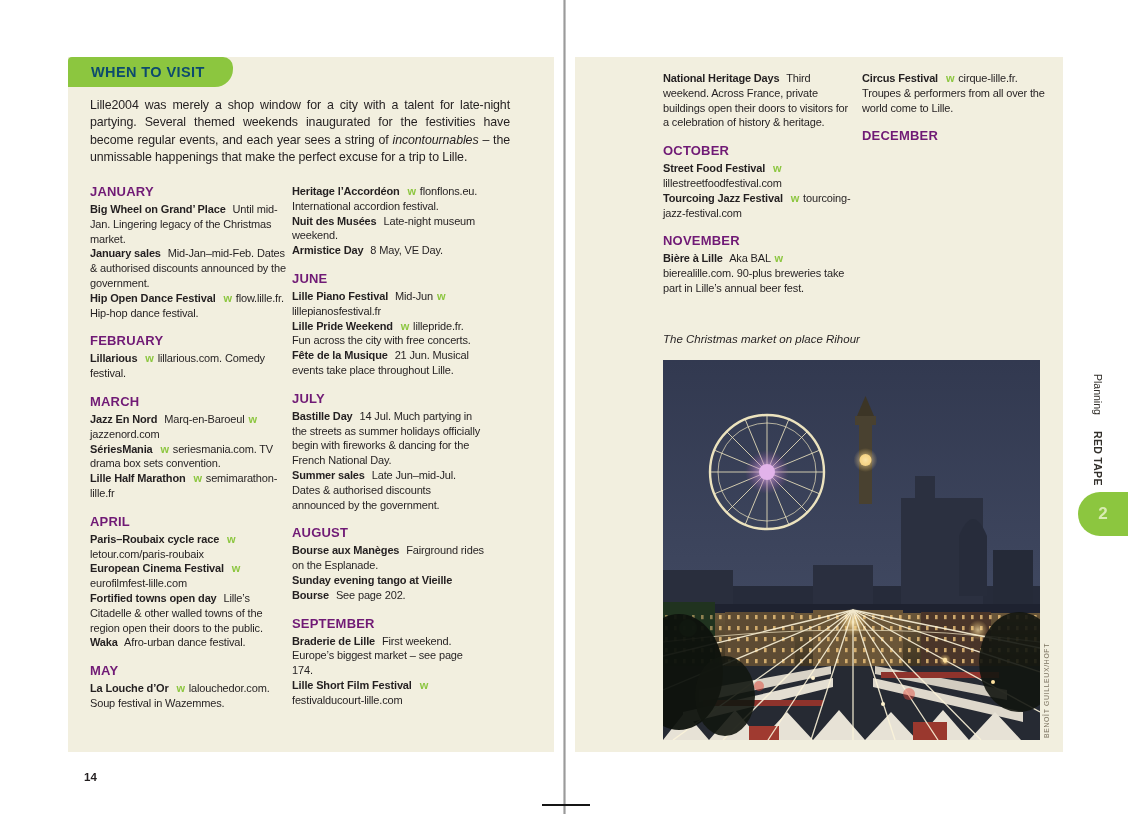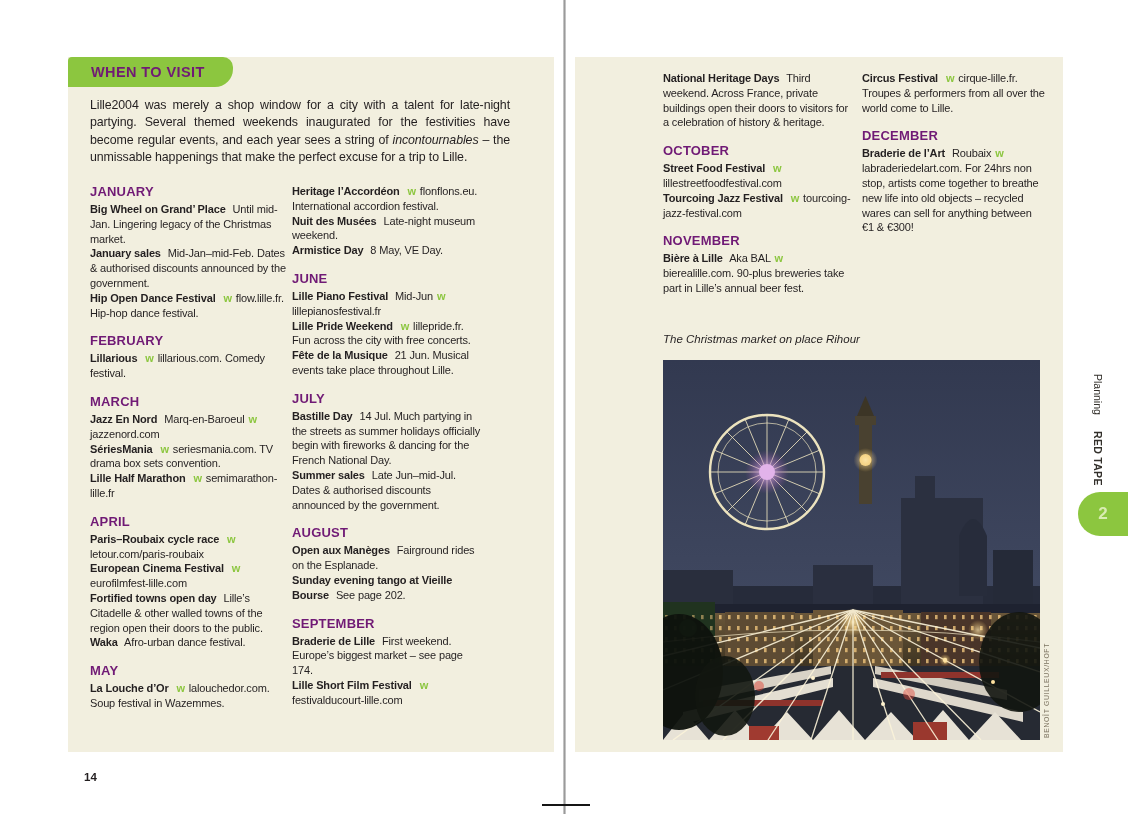--- a/index.html
+++ b/index.html
@@ -1,21 +1,21 @@
 <!DOCTYPE html>
 <html><head>
 <meta charset="utf-8">
 <style>
   html,body{margin:0;padding:0;background:#ffffff;}
   body{font-family:"Liberation Sans","DejaVu Sans",sans-serif;color:#231f20;}
   .spread{position:relative;width:1128px;height:814px;background:#fff;overflow:hidden;}
   .pagebox{position:absolute;top:57px;height:695px;background:#f2efdf;}
   #leftbox{left:68px;width:486px;}
   #rightbox{left:575px;width:488px;}
-  .header-label{position:absolute;left:0;top:0;height:30px;background:#8cc63f;color:#701a75;
+  .header-label{position:absolute;left:0;top:0;height:30px;background:#8cc63f;color:#0c4a6e;
     font-weight:bold;font-size:14.5px;letter-spacing:.4px;line-height:31px;
     padding:0 28px 0 23px;border-radius:4px 10px 18px 0;}
   .intro{position:absolute;left:22px;top:40px;width:420px;}
   .intro .entry{font-size:12.4px;line-height:17.3px;text-align:justify;letter-spacing:-0.1px;}
   .col{position:absolute;}
   #lcol1{left:22px;top:127px;width:198px;}
   #lcol2{left:224px;top:127px;width:192px;}
   #rcol1{left:88px;top:14px;width:188px;}
   #rcol2{left:287px;top:14px;width:183px;}
   .entry{margin:0;font-size:11px;line-height:14.8px;letter-spacing:-0.15px;}
@@ -75,41 +75,40 @@
         <p class="entry"><span class="seg-b">Nuit des Musées</span> <span class="seg-r">Late-night museum weekend.</span> </p>
         <p class="entry"><span class="seg-b">Armistice Day</span> <span class="seg-r">8 May, VE Day.</span> </p>
         <div class="month-heading">JUNE</div>
         <p class="entry"><span class="seg-b">Lille Piano Festival</span> <span class="seg-r">Mid-Jun</span> <span class="seg-w">w</span> <span class="seg-r">lillepianosfestival.fr</span> </p>
         <p class="entry"><span class="seg-b">Lille Pride Weekend</span> <span class="seg-w">w</span> <span class="seg-r">lillepride.fr. Fun across the city with free concerts.</span> </p>
         <p class="entry"><span class="seg-b">Fête de la Musique</span> <span class="seg-r">21 Jun. Musical events take place throughout Lille.</span> </p>
         <div class="month-heading">JULY</div>
         <p class="entry"><span class="seg-b">Bastille Day</span> <span class="seg-r">14 Jul. Much partying in the streets as summer holidays officially begin with fireworks &amp; dancing for the French National Day.</span> </p>
         <p class="entry"><span class="seg-b">Summer sales</span> <span class="seg-r">Late Jun–mid-Jul. Dates &amp; authorised discounts announced by the government.</span> </p>
         <div class="month-heading">AUGUST</div>
-        <p class="entry"><span class="seg-b">Open aux Manèges</span> <span class="seg-r">Fairground rides on the Esplanade.</span> </p>
+        <p class="entry"><span class="seg-b">Bourse aux Manèges</span> <span class="seg-r">Fairground rides on the Esplanade.</span> </p>
         <p class="entry"><span class="seg-b">Sunday evening tango at Vieille Bourse</span> <span class="seg-r">See page 202.</span> </p>
         <div class="month-heading">SEPTEMBER</div>
         <p class="entry"><span class="seg-b">Braderie de Lille</span> <span class="seg-r">First weekend. Europe’s biggest market – see page 174.</span> </p>
         <p class="entry"><span class="seg-b">Lille Short Film Festival</span> <span class="seg-w">w</span> <span class="seg-r">festivalducourt-lille.com</span> </p>
       </div>
   </div>
 
   <div class="pagebox" id="rightbox">
     <div class="col" id="rcol1">
         <p class="entry"><span class="seg-b">National Heritage Days</span> <span class="seg-r">Third weekend. Across France, private buildings open their doors to visitors for a celebration of history &amp; heritage.</span> </p>
         <div class="month-heading">OCTOBER</div>
         <p class="entry"><span class="seg-b">Street Food Festival</span> <span class="seg-w">w</span> <span class="seg-r">lillestreetfoodfestival.com</span> </p>
         <p class="entry"><span class="seg-b">Tourcoing Jazz Festival</span> <span class="seg-w">w</span> <span class="seg-r">tourcoing-jazz-festival.com</span> </p>
         <div class="month-heading">NOVEMBER</div>
         <p class="entry"><span class="seg-b">Bière à Lille</span> <span class="seg-r">Aka BAL</span> <span class="seg-w">w</span> <span class="seg-r">bierealille.com. 90-plus breweries take part in Lille’s annual beer fest.</span> </p>
       </div>
     <div class="col" id="rcol2">
         <p class="entry"><span class="seg-b">Circus Festival</span> <span class="seg-w">w</span> <span class="seg-r">cirque-lille.fr. Troupes &amp; performers from all over the world come to Lille.</span> </p>
         <div class="month-heading">DECEMBER</div>
-        <p class="entry"><span class="seg-b">Braderie de l’Art</span> <span class="seg-r">Roubaix</span> <span class="seg-w">w</span> <span class="seg-r">labraderiedelart.com. For 24hrs non stop, artists come together to breathe new life into old objects – recycled wares can sell for anything between €1 &amp; €300!</span> </p>
       </div>
     <div class="caption">The Christmas market on place Rihour</div>
 
     <svg class="photo" viewBox="0 0 377 380" xmlns="http://www.w3.org/2000/svg" preserveAspectRatio="none">
       <defs>
         <linearGradient id="sky" x1="0" y1="0" x2="0" y2="1">
           <stop offset="0" stop-color="#323950"></stop>
             <stop offset="1" stop-color="#475069"></stop>
         </linearGradient>
         <linearGradient id="band" x1="0" y1="0" x2="0" y2="1">

